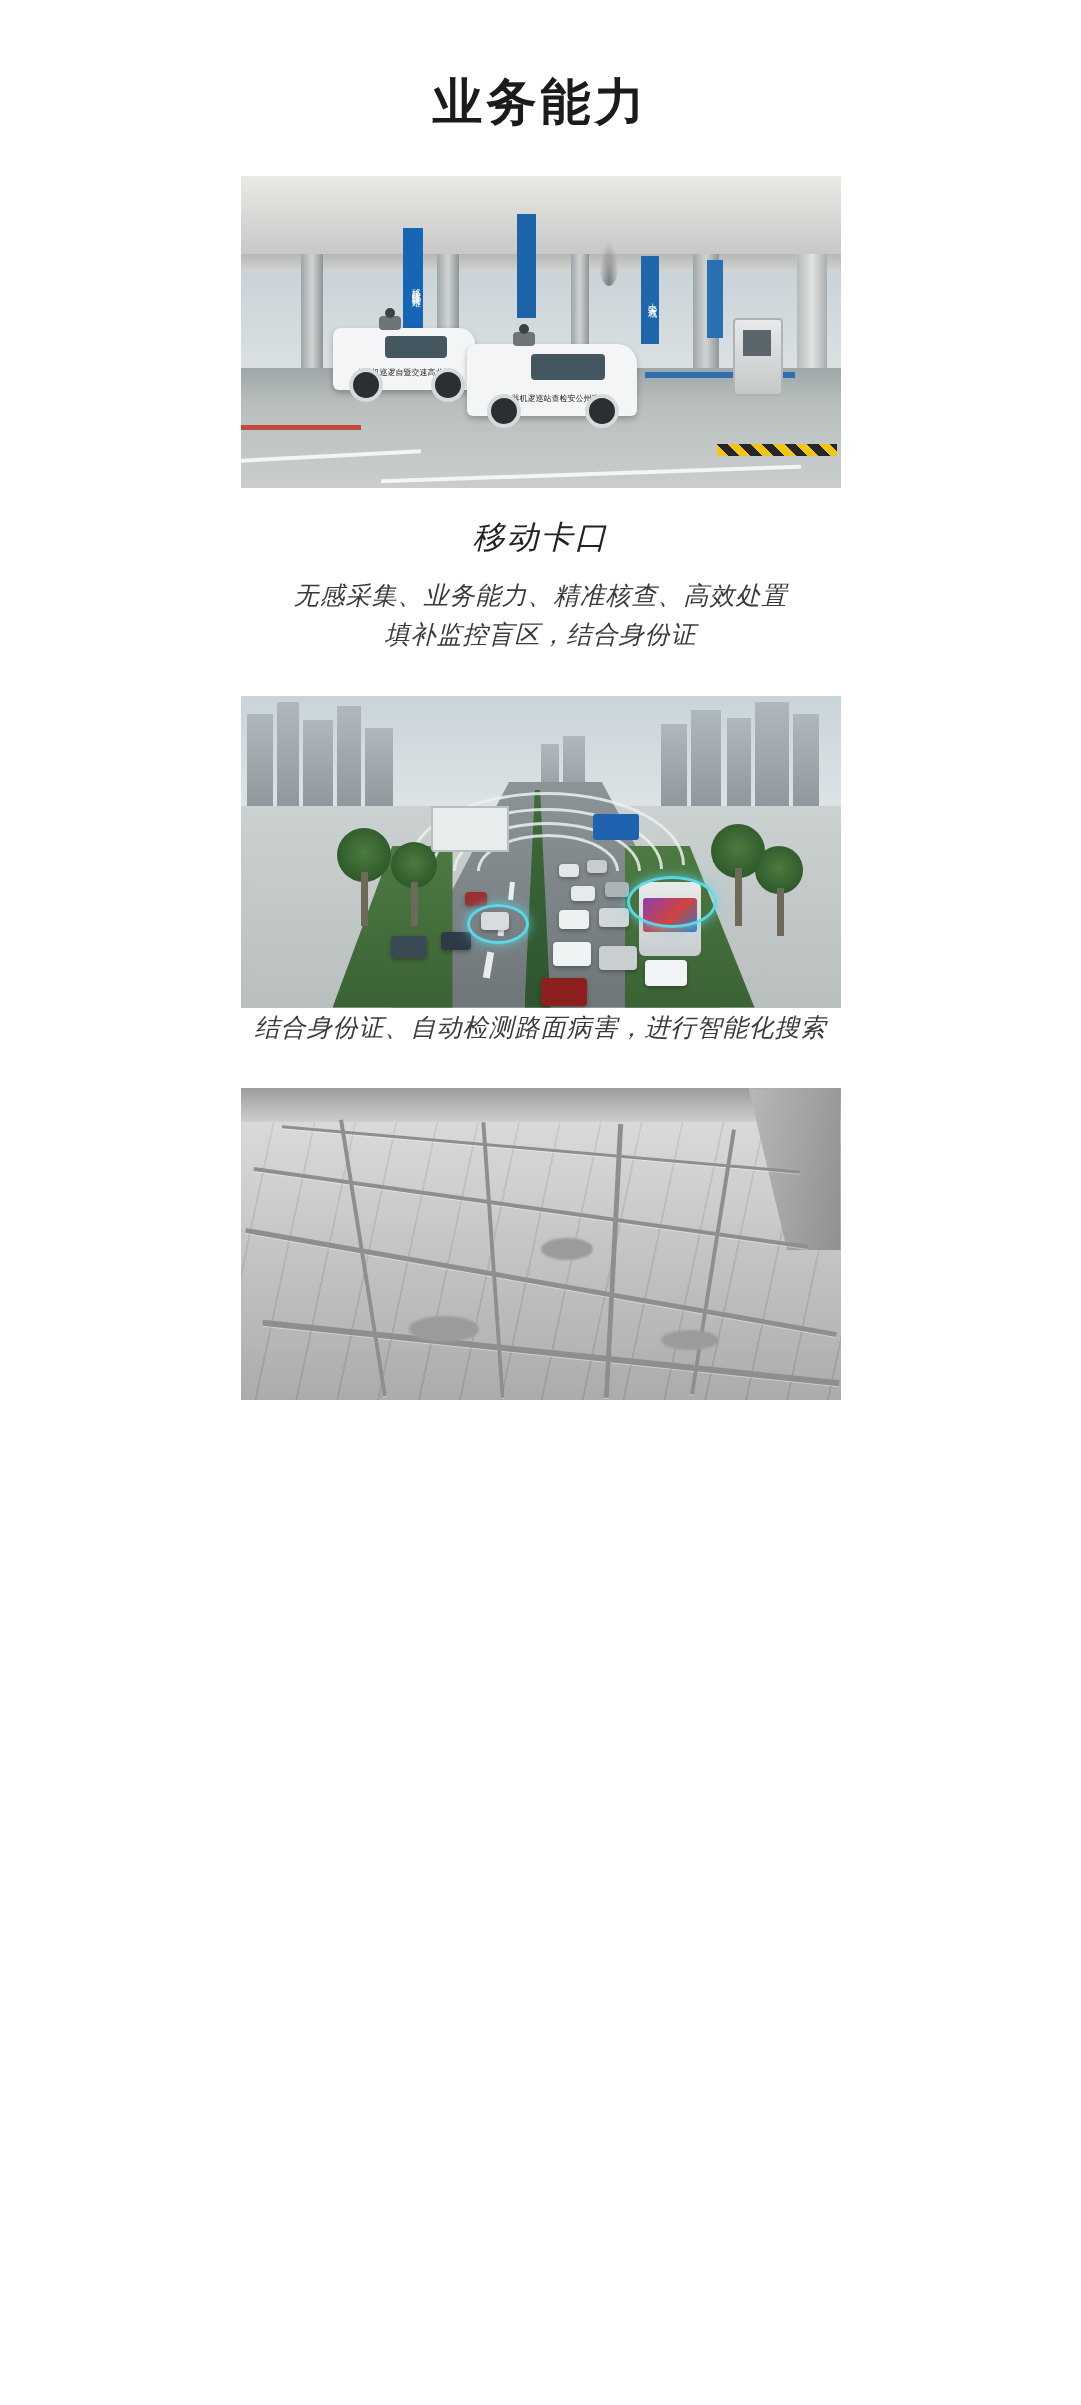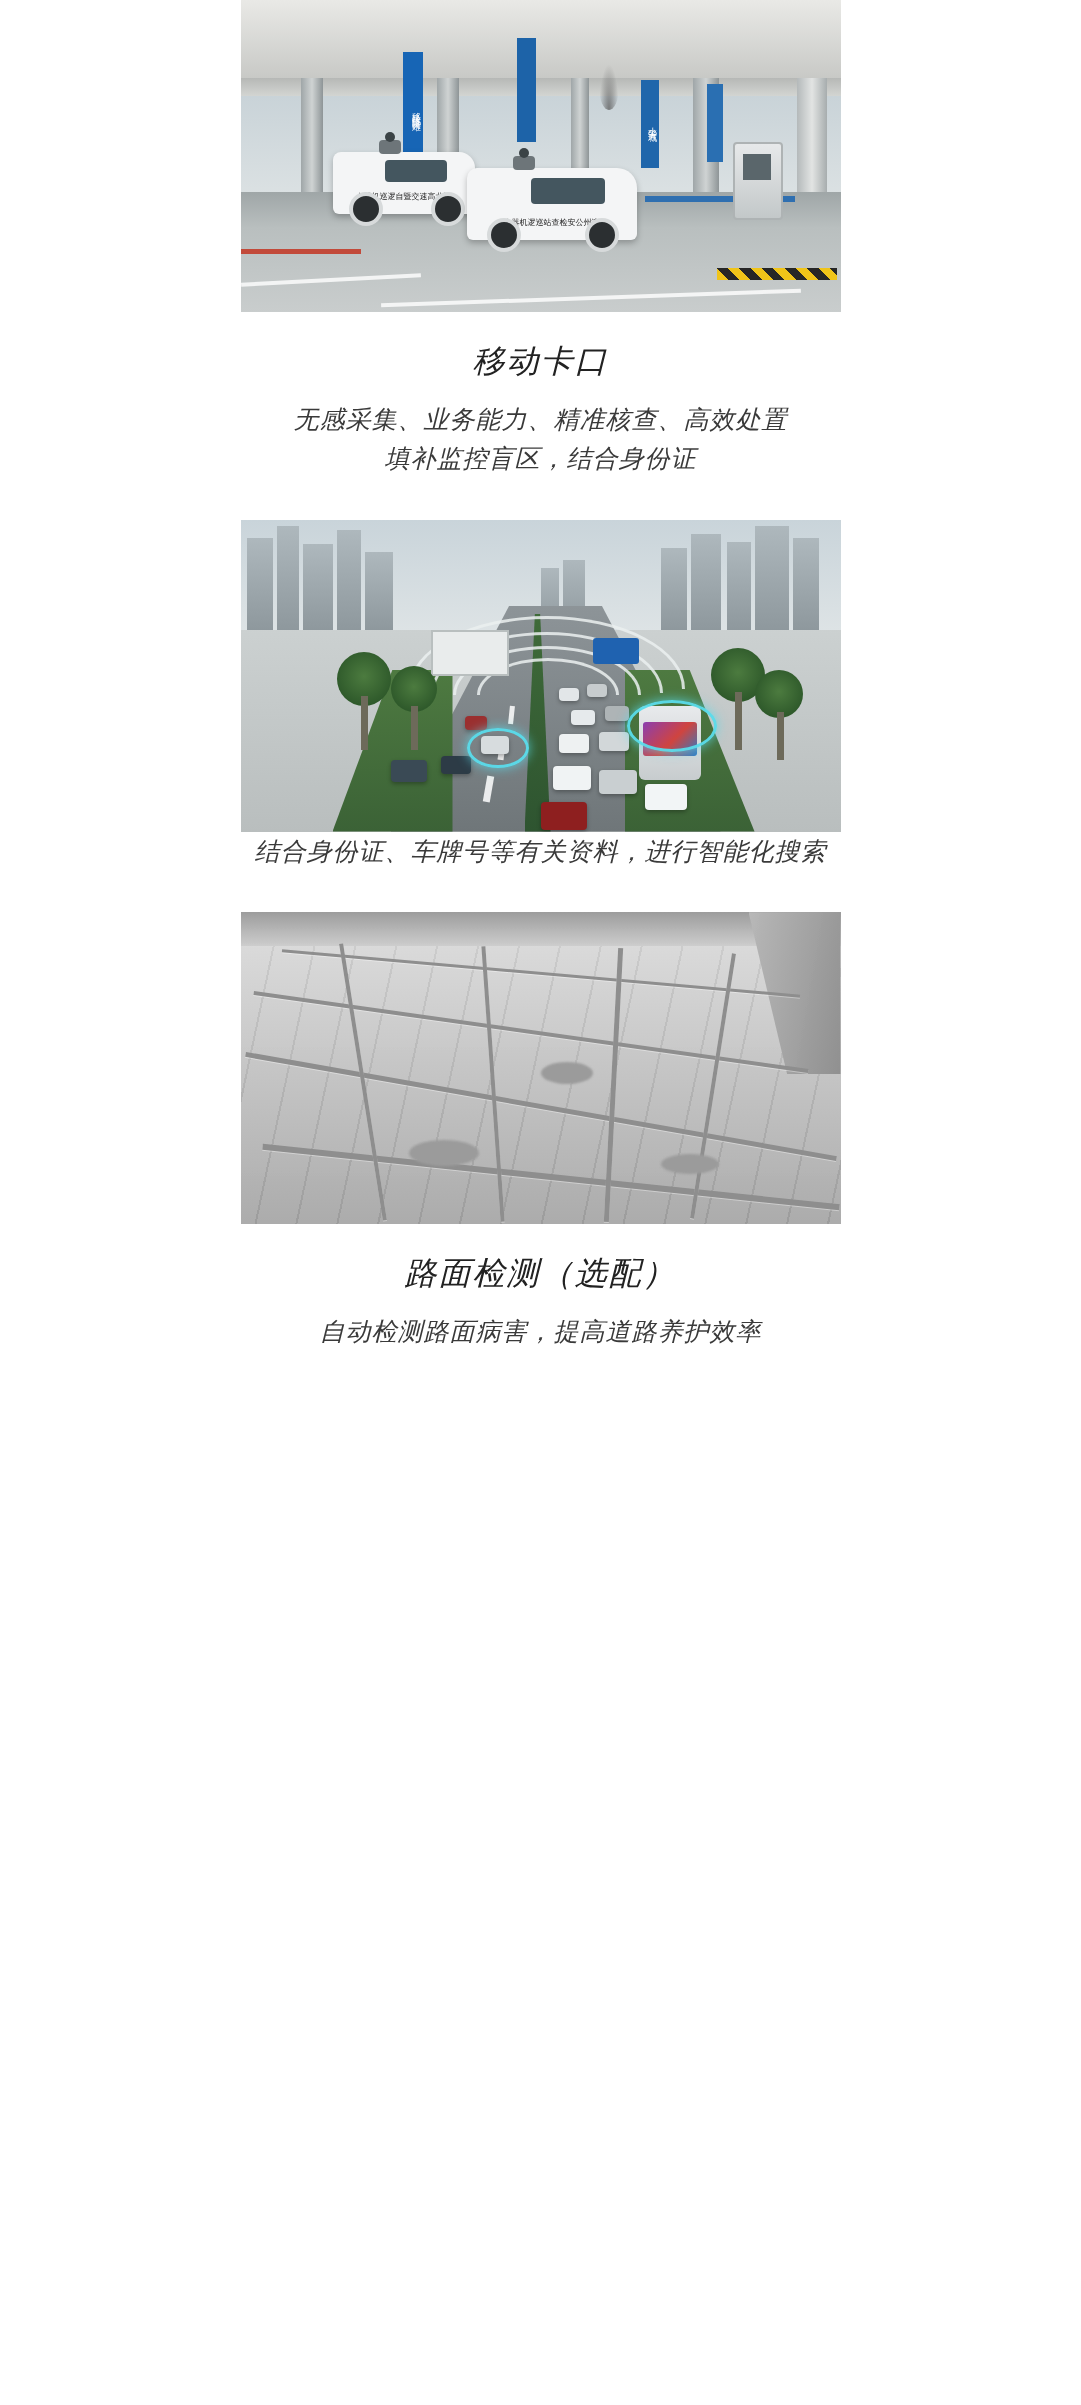--- a/index.html
+++ b/index.html
@@ -332,20 +332,21 @@
     background: #9a9a9a;
     border-radius: 50%;
     filter: blur(1px);
   }
 </style>
 </head>
 <body>
 
 <div class="page">
 
+  <h1 class="page-title">业务能力</h1>
 
   <div class="section">
     <div class="figure">
       <div class="toll">
         <div class="canopy"></div>
         <div class="sky"></div>
         <div class="pillar p1"></div>
         <div class="pillar p2"></div>
         <div class="pillar p3"></div>
         <div class="pillar p4"></div>
@@ -451,21 +452,21 @@
         <div class="veh" style="left:420px; top:226px; width:30px; height:19px; background:#e4e8ea;"></div>
 
         <div class="bus" style="left:398px; top:186px;">
           <div class="ad"></div>
         </div>
         <div class="halo" style="left:386px; top:180px; width:84px; height:46px;"></div>
       </div>
     </div>
 
     <div class="caption-block">
-      <div class="caption-line">结合身份证、车牌号等有关资料，进行智能化搜索</div>
+      <div class="caption-line">结合身份证、自动检测路面病害，进行智能化搜索</div>
     </div>
   </div>
 
   <div class="section">
     <div class="figure tall">
       <div class="pave">
         <div class="edge-top"></div>
         <div class="shoulder"></div>
         <div class="crack" style="left:40px;  top:60px;  width:520px; height:3px; transform:rotate(5deg);"></div>
         <div class="crack" style="left:10px;  top:118px; width:560px; height:4px; transform:rotate(8deg);"></div>
@@ -474,19 +475,15 @@
         <div class="crack" style="left:120px; top:30px;  width:4px;  height:280px; transform:rotate(-9deg);"></div>
         <div class="crack" style="left:250px; top:34px;  width:4px;  height:276px; transform:rotate(-4deg);"></div>
         <div class="crack" style="left:370px; top:36px;  width:5px;  height:274px; transform:rotate(3deg);"></div>
         <div class="crack" style="left:470px; top:40px;  width:4px;  height:268px; transform:rotate(9deg);"></div>
         <div class="pit" style="left:300px; top:150px; width:52px; height:22px;"></div>
         <div class="pit" style="left:168px; top:228px; width:70px; height:26px;"></div>
         <div class="pit" style="left:420px; top:242px; width:58px; height:20px;"></div>
       </div>
     </div>
 
-    <div class="caption-block">
-      <div class="caption-title">路面检测（选配）</div>
-      <div class="caption-line">自动检测路面病害，提高道路养护效率</div>
-    </div>
   </div>
 
 </div>
 
 </body></html>

